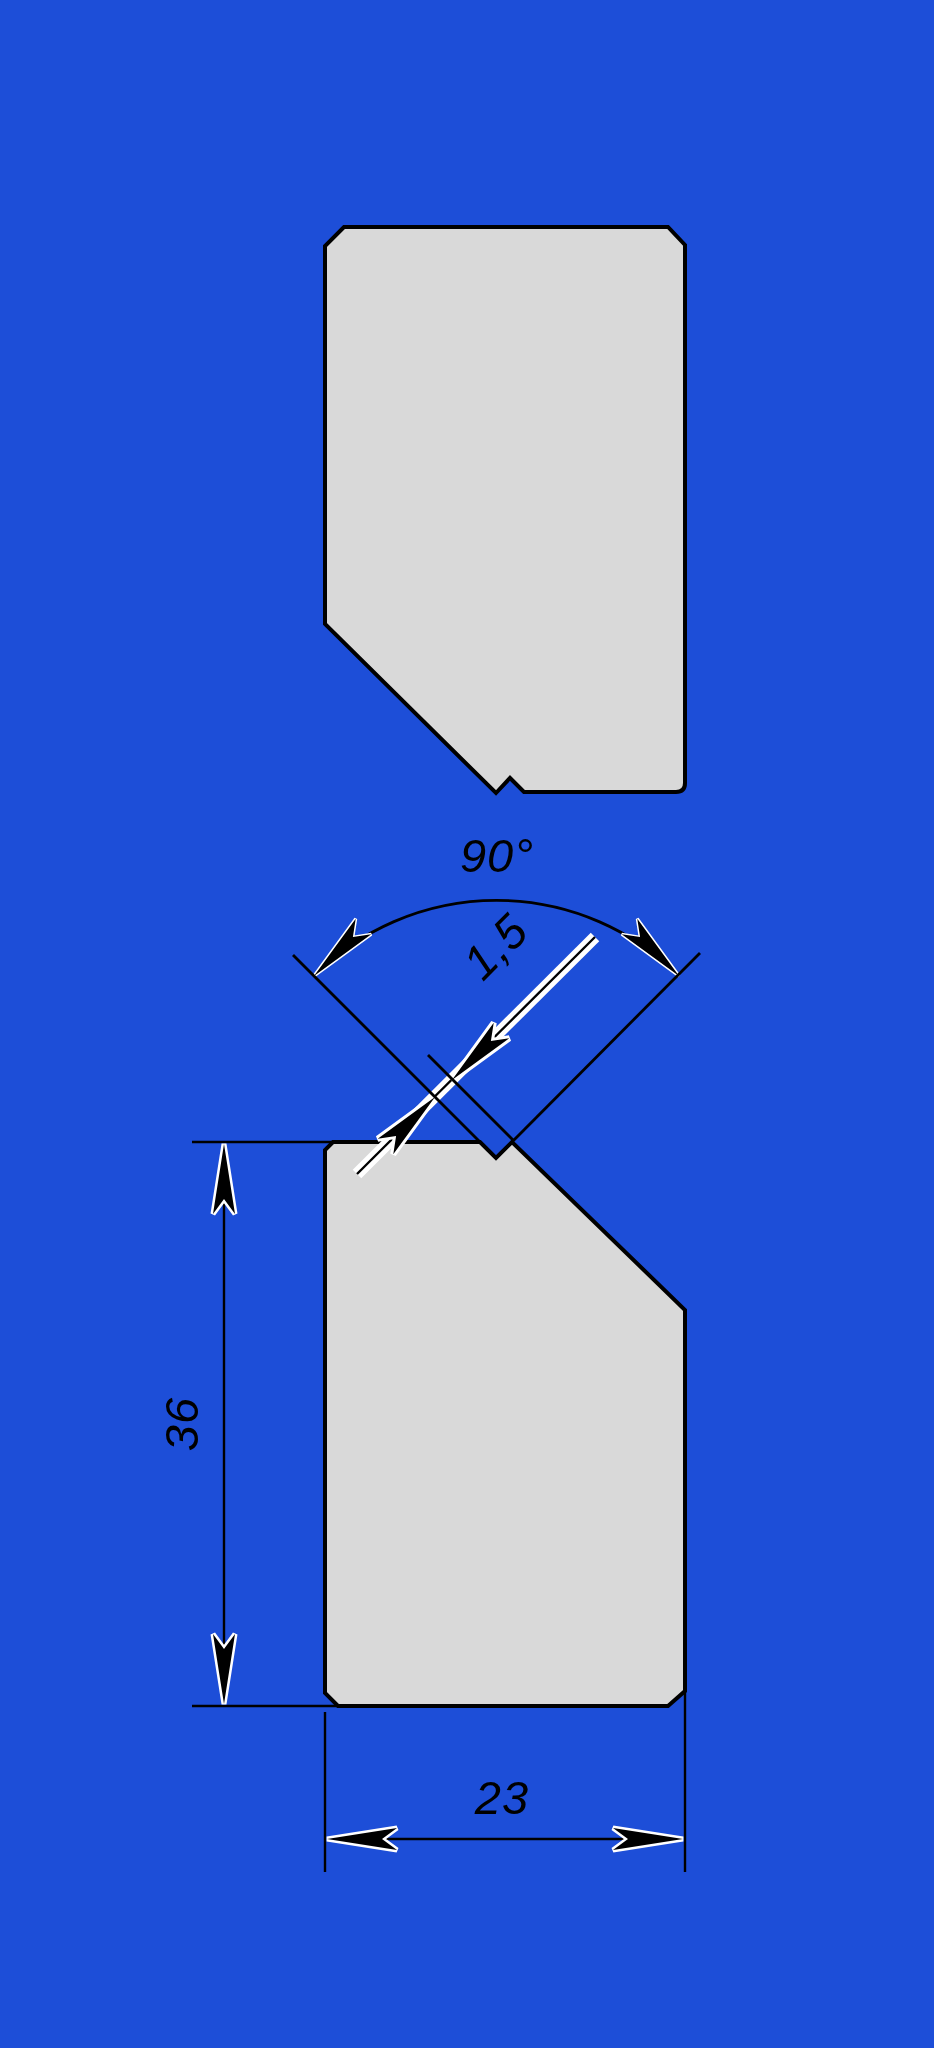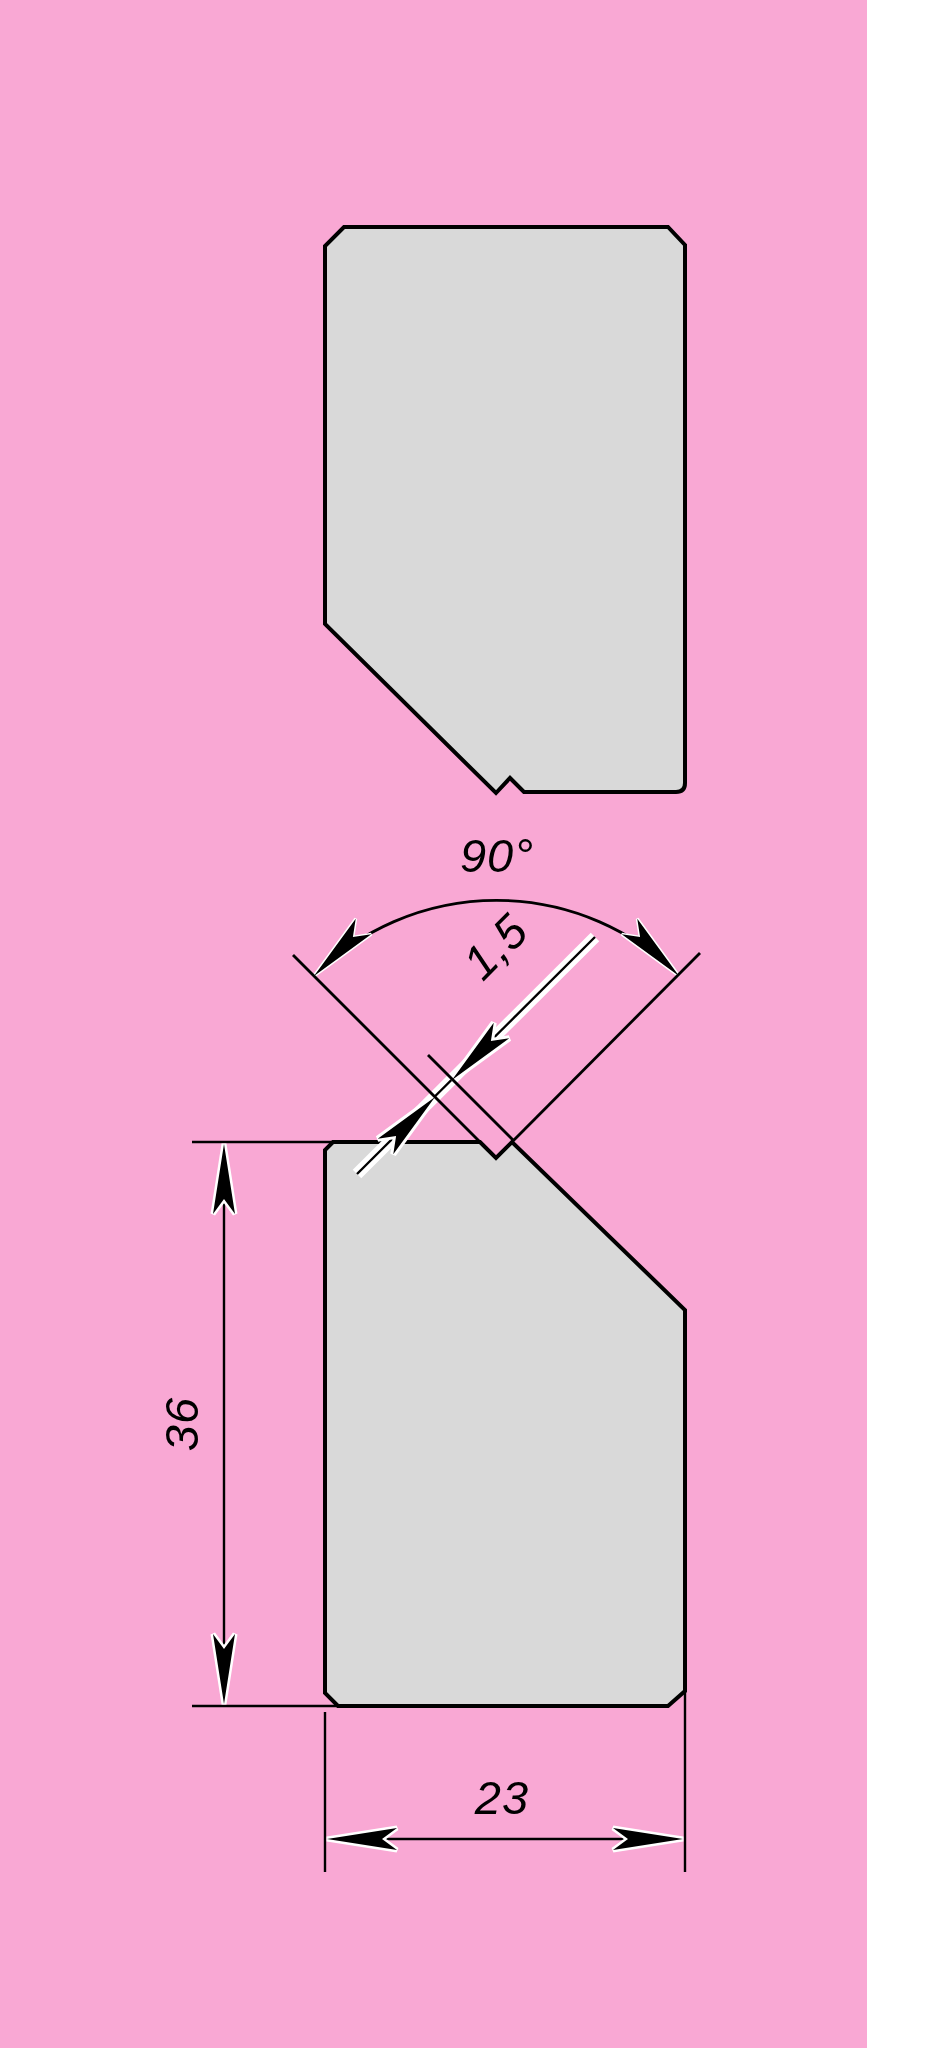--- a/index.html
+++ b/index.html
@@ -2,23 +2,23 @@
 <html><head>
 <meta charset="utf-8">
 <style>
   html, body {
     margin: 0;
     padding: 0;
     background: #ffffff;
   }
   .canvas {
     position: relative;
-    width: 867px;
+    width: 934px;
     height: 2048px;
-    background: #f9a8d4;
+    background: #1d4ed8;
     overflow: hidden;
   }
   svg text {
     font-family: "Liberation Sans", "DejaVu Sans", sans-serif;
     font-style: italic;
     fill: #000000;
   }
   .dim-label   { font-size: 47px; letter-spacing: 1px; }
   .thin-line   { fill: none; stroke-linecap: butt; }
   .part        { stroke-linejoin: miter; }

